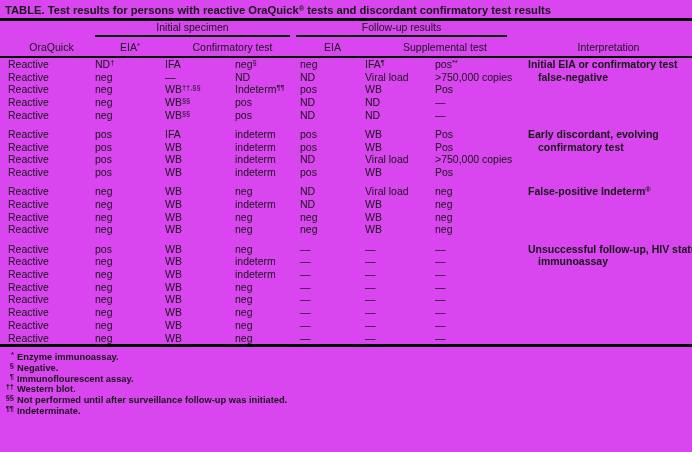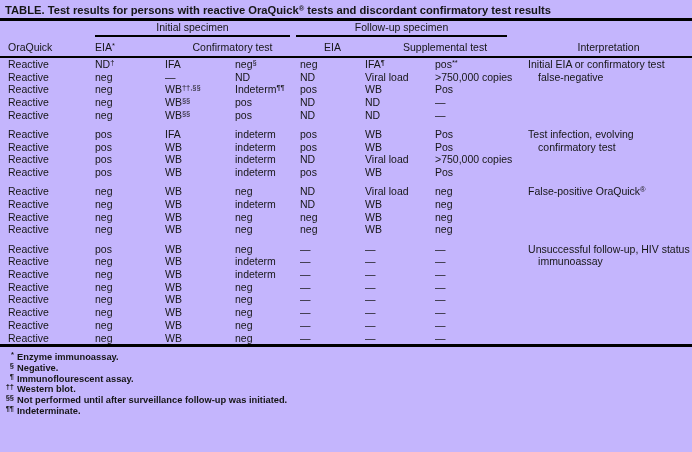--- a/index.html
+++ b/index.html
@@ -1,17 +1,17 @@
 <!DOCTYPE html>
 <html><head>
 <meta charset="utf-8">
 <style>
   html,body{margin:0;padding:0;background:#ffffff;}
   .page{
-    width:692px;height:452px;background:#c4b5fd;color:#161616;
+    width:692px;height:452px;background:#d946ef;color:#161616;
     font-family:"Liberation Sans", sans-serif;
     position:relative;overflow:hidden;
   }
   .title{
     font-weight:bold;font-size:11.2px;line-height:13px;
     padding:4px 0 1px 5px;white-space:nowrap;
   }
   .title sup{font-size:7.5px;vertical-align:3px;}
   .rule-thick{height:3px;background:#000;width:692px;}
   table{
@@ -23,24 +23,24 @@
   th,td{
     padding:0;margin:0;font-weight:normal;text-align:left;
     white-space:nowrap;line-height:12.7px;vertical-align:bottom;
   }
   thead th{line-height:13px;}
   tr.group-row th{height:15px;}
   .grp{border-bottom:2px solid #000;text-align:center;padding-bottom:1px;}
   .grp-initial{margin-right:10px;}
   .grp-followup{margin-left:-4px;margin-right:18px;}
   tr.col-row th{height:17px;border-bottom:2px solid #000;padding-bottom:2px;}
-  .al{text-align:left;}
+  .al{text-align:center;}
   .ac{text-align:center;}
   td:first-child, th.first{padding-left:8px;}
-  td.interp{padding-left:3px;}
+  td.interp{padding-left:3px;font-weight:bold;}
   td.interp.indent{padding-left:13px;}
   sup{font-size:7.5px;vertical-align:3px;line-height:0;}
   tr.gap td{height:6.5px;line-height:6.5px;font-size:1px;}
   .rule-bottom{height:3px;}
   .footnotes{margin-top:5px;font-size:9.3px;line-height:10.7px;color:#161616;font-weight:bold;}
   .fn{white-space:nowrap;}
   .fn .fn-m{
     display:inline-block;width:14px;text-align:right;margin-right:3px;
     font-size:7.5px;position:relative;top:-3px;vertical-align:baseline;
   }
@@ -65,21 +65,21 @@
         <col class="c7">
         <col class="c8">
     </colgroup>
     <thead>
       <tr class="group-row">
         <th></th>
         <th colspan="3">
           <div class="grp grp-initial">Initial specimen</div>
         </th>
         <th colspan="3">
-          <div class="grp grp-followup">Follow-up specimen</div>
+          <div class="grp grp-followup">Follow-up results</div>
         </th>
         <th></th>
       </tr>
       <tr class="col-row">
         <th class="al first">OraQuick</th>
         <th class="al"><span>EIA</span><sup>*</sup></th>
         <th colspan="2" class="ac">Confirmatory test</th>
         <th class="ac">EIA</th>
         <th colspan="2" class="ac">Supplemental test</th>
         <th class="ac">Interpretation</th>
@@ -140,21 +140,21 @@
           <td colspan="8"></td>
         </tr>
         <tr>
           <td><span>Reactive</span></td>
           <td><span>pos</span></td>
           <td><span>IFA</span></td>
           <td><span>indeterm</span></td>
           <td><span>pos</span></td>
           <td><span>WB</span></td>
           <td><span>Pos</span></td>
-          <td class="interp"><span>Test infection, evolving</span></td>
+          <td class="interp"><span>Early discordant, evolving</span></td>
         </tr>
         <tr>
           <td><span>Reactive</span></td>
           <td><span>pos</span></td>
           <td><span>WB</span></td>
           <td><span>indeterm</span></td>
           <td><span>pos</span></td>
           <td><span>WB</span></td>
           <td><span>Pos</span></td>
           <td class="interp indent"><span>confirmatory test</span></td>
@@ -183,21 +183,21 @@
           <td colspan="8"></td>
         </tr>
         <tr>
           <td><span>Reactive</span></td>
           <td><span>neg</span></td>
           <td><span>WB</span></td>
           <td><span>neg</span></td>
           <td><span>ND</span></td>
           <td><span>Viral load</span></td>
           <td><span>neg</span></td>
-          <td class="interp"><span>False-positive OraQuick</span><sup>®</sup></td>
+          <td class="interp"><span>False-positive Indeterm</span><sup>®</sup></td>
         </tr>
         <tr>
           <td><span>Reactive</span></td>
           <td><span>neg</span></td>
           <td><span>WB</span></td>
           <td><span>indeterm</span></td>
           <td><span>ND</span></td>
           <td><span>WB</span></td>
           <td><span>neg</span></td>
           <td class="interp"><span></span></td>

